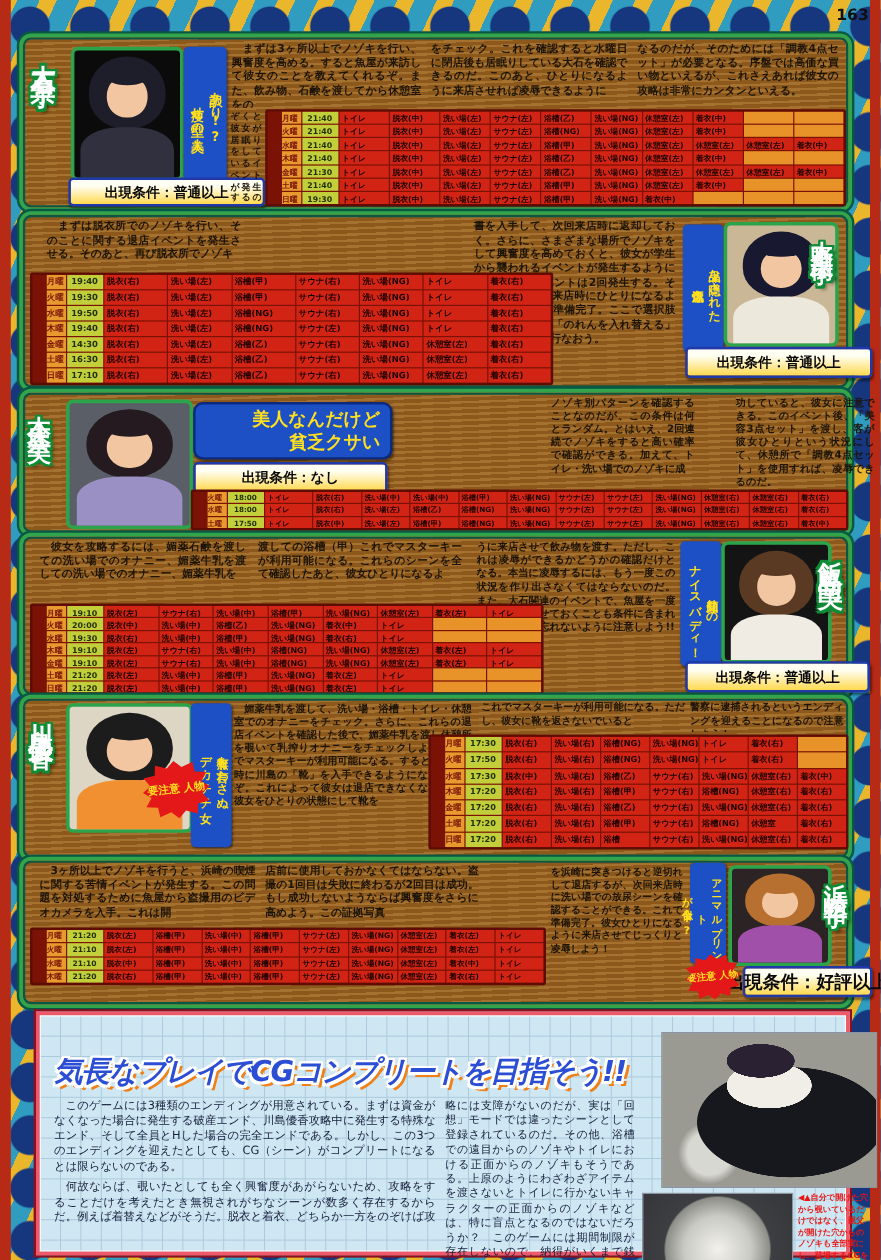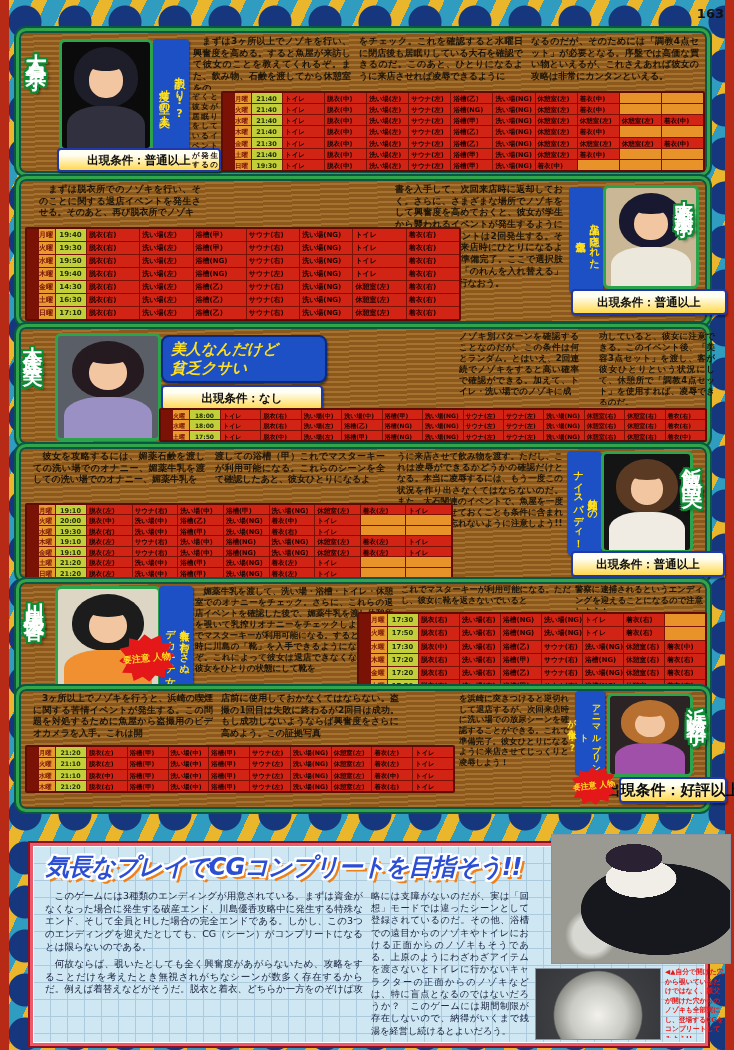--- a/index.html
+++ b/index.html
@@ -24,42 +24,42 @@
       2px 2px 0 #0f8c36,-2px -2px 0 #0f8c36,2px -2px 0 #0f8c36,-2px 2px 0 #0f8c36,3px 3px 3px rgba(0,0,0,.5);}
   .portrait{border:3px solid #2ca44c;border-radius:6px;overflow:hidden;}
   .portrait>div{position:absolute;}
   .p-hair{left:14%;top:5%;width:72%;height:56%;border-radius:50% 50% 46% 46%;background:var(--hair);}
   .p-face{left:31%;top:20%;width:38%;height:33%;border-radius:48%;background:var(--skin,#f2c6a0);}
   .p-bangs{left:27%;top:10%;width:46%;height:17%;border-radius:50%;background:var(--hair);}
   .p-torso{left:6%;top:60%;width:88%;height:42%;border-radius:42% 42% 0 0;background:var(--cloth);}
   .catch-v{writing-mode:vertical-rl;text-orientation:upright;background:var(--catchbg,#1c50c4);
     color:var(--catchtx,#ffdf1e);font-weight:bold;border-radius:4px;padding:4px 2px;
     font-size:11px;line-height:1.4;text-align:center;box-shadow:1px 1px 2px rgba(0,0,0,.5);}
-  .catch-h{background:var(--catchbg,#1c50c4);color:var(--catchtx,#ffdf1e);font-weight:800;font-style:italic;
+  .catch-h{background:var(--catchbg,#1c50c4);color:var(--catchtx,#ffdf1e);font-weight:800;
     font-size:15px;line-height:1.25;border-radius:8px;border:2px solid #0a2a80;padding:3px 8px;
-    box-shadow:1px 2px 2px rgba(0,0,0,.45);}
+    box-shadow:1px 2px 2px rgba(0,0,0,.45);text-align:right;}
   .cond{display:flex;align-items:center;justify-content:center;white-space:nowrap;
     background:linear-gradient(180deg,#fffef2 25%,#ffd94e);border:2px solid var(--condbd,#2038a8);
     border-radius:4px;font-weight:bold;font-size:11.5px;color:#0a0a0a;box-shadow:1px 2px 2px rgba(0,0,0,.45);}
   .para{font-size:9px;font-weight:bold;color:#1c1408;line-height:1.3;text-align:justify;overflow:hidden;}
   .sched{display:grid;grid-auto-rows:1fr;gap:1px;background:#7a1206;border:2px solid #5e0c04;border-radius:2px;overflow:hidden;}
   .c{font-weight:bold;white-space:nowrap;overflow:hidden;padding:1px 1px 0 2px;line-height:1.55;}
   .c-day{background:var(--daybg,#e89a2e);color:#7c160c;padding-left:0;margin-left:12px;}
   .c-time{background:var(--timebg,#c2cf3a);color:#223008;text-align:center;padding-left:0;}
   .c-slot{background:var(--slotbg,#d22414);color:#190200;}
   .c-empty{background:var(--emptybg,#e8932a);}
   .caution{background:#e41818;color:#ffe020;font-weight:bold;display:flex;align-items:center;justify-content:center;
     text-align:center;font-size:9px;line-height:1.15;transform:rotate(-6deg);
     clip-path:polygon(50% 0%,61% 12%,78% 5%,80% 22%,97% 25%,88% 40%,100% 50%,88% 60%,97% 75%,80% 78%,78% 95%,61% 88%,50% 100%,39% 88%,22% 95%,20% 78%,3% 75%,12% 60%,0% 50%,12% 40%,3% 25%,20% 22%,22% 5%,39% 12%);}
   .footer{position:absolute;left:30px;top:843px;width:672px;height:197px;z-index:2;
     background-color:#cfe7f2;
     background-image:linear-gradient(#abcadd 1px, transparent 1px),linear-gradient(90deg,#abcadd 1px, transparent 1px);
     background-size:17px 17px;
     border:3px solid #ef5a6a;box-shadow:0 0 0 2px #8c1020, inset 0 0 0 1px #ffffff;}
-  .footer>*{position:absolute;}
+  .footer>*{position:absolute;margin-top:26px;}
   .f-title{left:12px;top:5px;font-size:24px;font-weight:900;font-style:italic;color:var(--ftitle,#2b4ed4);
     letter-spacing:-1px;white-space:nowrap;
     text-shadow:-2px -2px 0 #fff,2px -2px 0 #fff,-2px 2px 0 #fff,2px 2px 0 #fff,0 -2px 0 #fff,0 2px 0 #fff,-2px 0 0 #fff,2px 0 0 #fff,4px 4px 0 #f08018;}
   .f-para{font-size:9.5px;font-weight:normal;color:#141e3c;line-height:1.33;text-align:justify;overflow:hidden;}
   .f-caption{color:var(--capred,#e81616);font-size:6.8px;font-weight:bold;line-height:1.4;overflow:hidden;}
   .shot{border:1px solid #8a93a0;overflow:hidden;}
   .shot1{background-image:
       radial-gradient(ellipse 16% 11% at 46% 18%, #2a2132 0 99%, transparent 100%),
       radial-gradient(ellipse 20% 15% at 50% 34%, #f0eee6 0 99%, transparent 100%),
       radial-gradient(ellipse 44% 36% at 60% 58%, #16181e 0 99%, transparent 100%),
@@ -267,21 +267,21 @@
     <div class="vname" style="left:4px;top:4px;height:108px;font-size:20px">本庄奈美</div>
     <div class="portrait" style="left:36px;top:6px;width:100px;height:102px;--hair:#241a20;--cloth:#9a90c4;background:#5a5e66">
       <div class="p-hair"></div>
       <div class="p-face"></div>
       <div class="p-bangs"></div>
       <div class="p-torso"></div>
     </div>
     <div class="catch-h" style="left:142px;top:8px;width:146px"><span>美人なんだけど</span><br><span>貧乏クサい</span></div>
     <div class="cond" style="left:142px;top:58px;width:158px;height:22px">出現条件：なし</div>
     <div class="para" style="left:440px;top:4px;width:120px;height:74px;font-size:8.5px">ノゾキ別パターンを確認することなのだが、この条件は何とランダム。とはいえ、2回連続でノゾキをすると高い確率で確認ができる。加えて、トイレ・洗い場でのノゾキに成</div>
-    <div class="para" style="left:580px;top:4px;width:116px;height:74px;font-size:8.5px">功していると、彼女に注意できる。このイベント後、「美容3点セット」を渡し、客が彼女ひとりという状況にして、休憩所で「調教4点セット」を使用すれば、凌辱できるのだ。</div>
+    <div class="para" style="left:594px;top:4px;width:116px;height:74px;font-size:8.5px">功していると、彼女に注意できる。このイベント後、「美容3点セット」を渡し、客が彼女ひとりという状況にして、休憩所で「調教4点セット」を使用すれば、凌辱できるのだ。</div>
     <div class="sched" style="left: 140px; top: 81px; width: 544px; height: 30px; font-size: 6px; grid-template-columns: 28px 30px repeat(12, 1fr);">
         <div class="c c-day">火曜</div>
         <div class="c c-time">18:00</div>
         <div class="c c-slot">トイレ</div>
         <div class="c c-slot">脱衣(右)</div>
         <div class="c c-slot">洗い場(中)</div>
         <div class="c c-slot">洗い場(中)</div>
         <div class="c c-slot">浴槽(甲)</div>
         <div class="c c-slot">洗い場(NG)</div>
         <div class="c c-slot">サウナ(左)</div>
@@ -481,21 +481,21 @@
         <div class="c c-slot">脱衣(右)</div>
         <div class="c c-slot">洗い場(右)</div>
         <div class="c c-slot">浴槽</div>
         <div class="c c-slot">サウナ(右)</div>
         <div class="c c-slot">洗い場(NG)</div>
         <div class="c c-slot">休憩室(右)</div>
         <div class="c c-slot">着衣(右)</div>
       </div>
   </section>
 
-  <section class="panel" style="top:686px;height:120px">
+  <section class="panel" style="top:714px;height:120px">
     <div class="para" style="left:14px;top:4px;width:180px;height:50px">　3ヶ所以上でノゾキを行うと、浜崎の喫煙に関する苦情イベントが発生する。この問題を対処するために魚屋から盗撮用のビデオカメラを入手。これは開</div>
     <div class="para" style="left:202px;top:4px;width:178px;height:50px">店前に使用しておかなくてはならない。盗撮の1回目は失敗に終わるが2回目は成功。もし成功しないようならば興奮度をさらに高めよう。この証拠写真</div>
     <div class="sched" style="left: 6px; top: 56px; width: 426px; height: 44px; font-size: 6.3px; grid-template-columns: 28px 30px repeat(9, 1fr);">
         <div class="c c-day">月曜</div>
         <div class="c c-time">21:20</div>
         <div class="c c-slot">脱衣(左)</div>
         <div class="c c-slot">浴槽(甲)</div>
         <div class="c c-slot">洗い場(中)</div>
         <div class="c c-slot">浴槽(甲)</div>
         <div class="c c-slot">サウナ(左)</div>

